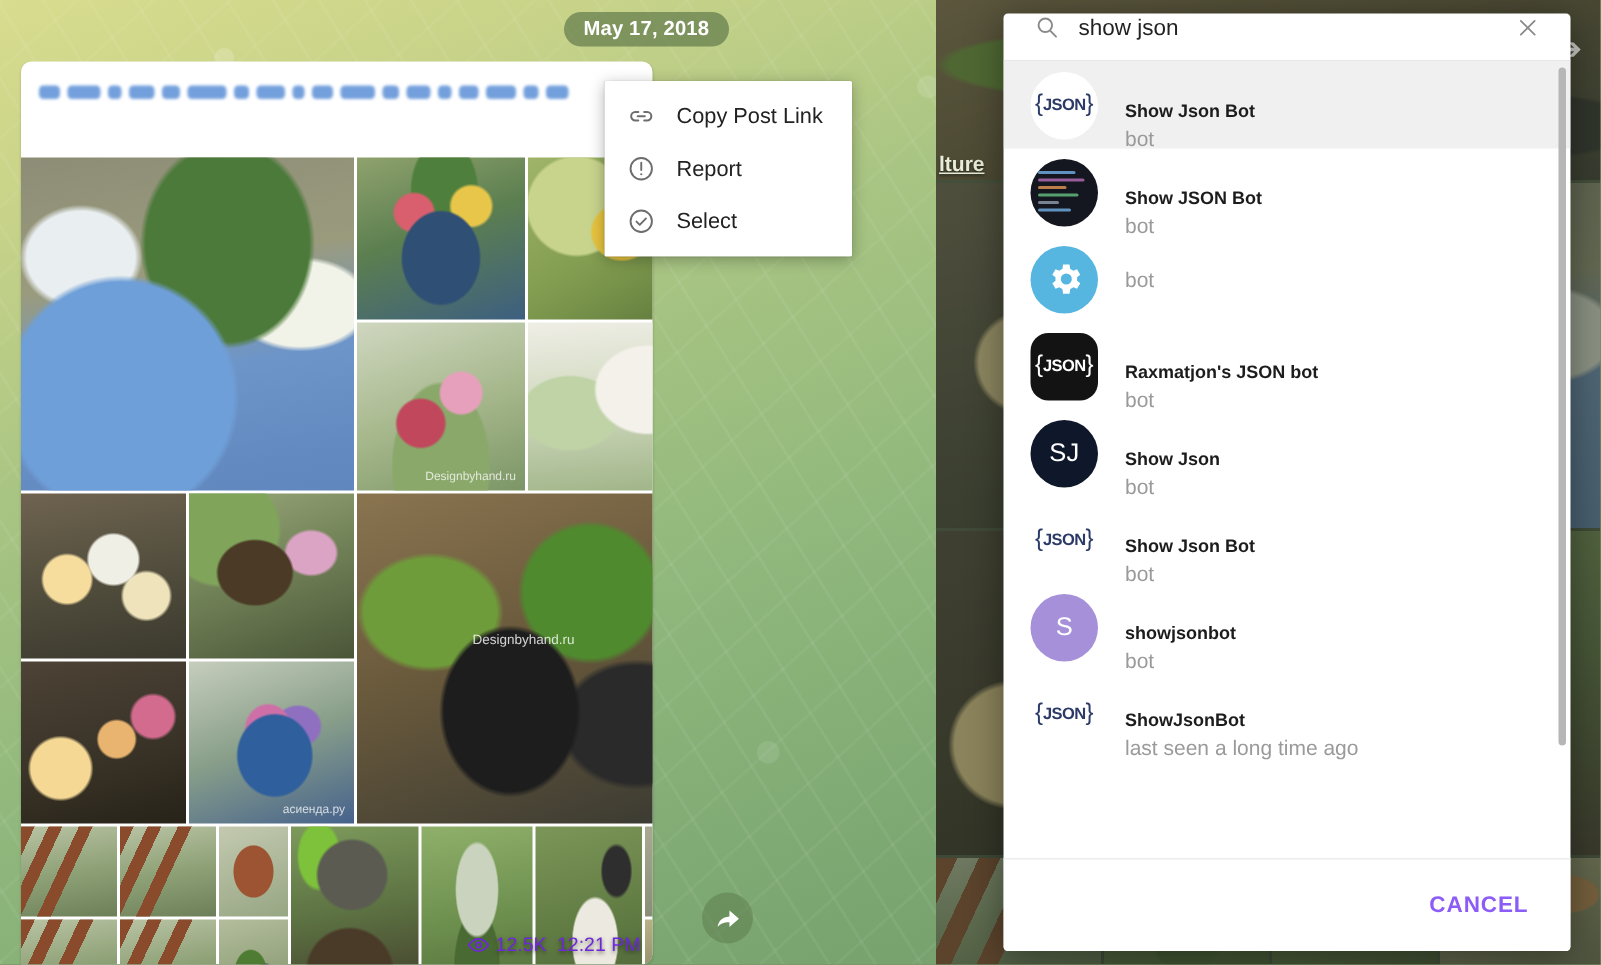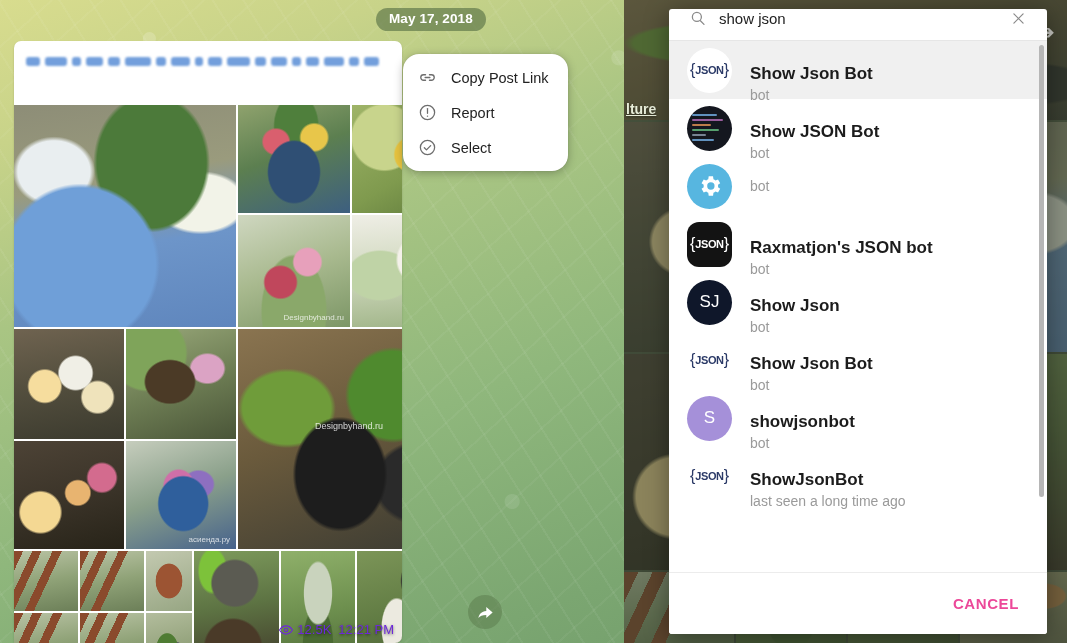--- a/index.html
+++ b/index.html
@@ -42,21 +42,21 @@
     padding: 3px 13px 5px;
     background: rgba(84,110,66,.62);
     color: #fff; font-size: 13.5px; font-weight: 600;
     border-radius: 12px; letter-spacing: .1px;
     z-index: 5;
   }
 
   
   .album-bubble {
     position: absolute; left: 14px; top: 41px;
-    width: 388px; height: 602px;
+    width: 421px; height: 602px;
     background: #fff;
     border-radius: 7px 7px 7px 0;
     box-shadow: 0 1px 2px rgba(0,0,0,.18);
     overflow: hidden;
     z-index: 4;
   }
   .blur-caption {
     height: 32px; padding: 9px 12px 0;
     display: flex; align-items: center; gap: 5px;
     overflow: hidden;
@@ -215,21 +215,21 @@
     background: rgba(92,126,78,.55);
     display: flex; align-items: center; justify-content: center;
     z-index: 6;
   }
 
   
   .ctx-menu {
     position: absolute; left: 403px; top: 54px;
     width: 165px;
     background: #fff;
-    border-radius: 16px;
+    border-radius: 1px;
     box-shadow: 0 2px 10px rgba(0,0,0,.28), 0 0 1px rgba(0,0,0,.2);
     padding: 6px 0;
     z-index: 20;
   }
   .ctx-item {
     display: flex; align-items: center; gap: 14px;
     height: 35px; padding: 0 15px;
     font-size: 14.5px; color: #222;
   }
   .ctx-item.hover { background: #f1f1f1; }
@@ -320,39 +320,39 @@
   }
   .json-brand { color: #2b3a67; }
   .json-white { color: #fff; }
   .json-wrap { position: relative; display: flex; align-items: center; justify-content: center; }
   .json-wrap .br { font-size: 16px; line-height: 1; }
   .code-lines { width: 100%; height: 100%; padding: 8px 5px; }
   .code-lines i {
     display: block; height: 2px; margin-bottom: 3px; border-radius: 1px; opacity: .85;
   }
   .c-names { flex: 1; min-width: 0; }
-  .c-name { font-size: 17px; color: #1c1c1c; font-weight: 600; line-height: 1.35; margin-top: 28px; }
+  .c-name { font-size: 12px; color: #1c1c1c; font-weight: 600; line-height: 1.35; margin-top: 28px; }
   .c-status { font-size: 14px; color: #9a9a9a; line-height: 1.35; }
 
   .list-scrollbar {
     position: absolute; right: 3px; top: 4px;
     width: 5px; height: 452px;
     background: #b6b6b6; border-radius: 3px;
   }
 
   .dlg-footer {
     height: 62px; flex: 0 0 62px;
     display: flex; align-items: center; justify-content: flex-end;
     padding: 0 22px;
     border-top: 1px solid #ececec;
     background: #fff;
   }
   .cancel-btn {
     font-size: 15px; font-weight: 600; letter-spacing: .6px;
-    color: #ec4899;
+    color: #8b5cf6;
     padding: 8px 6px;
   }
 </style>
 </head>
 <body>
 
 <div id="app">
 
   <div class="wallpaper"></div>
 

